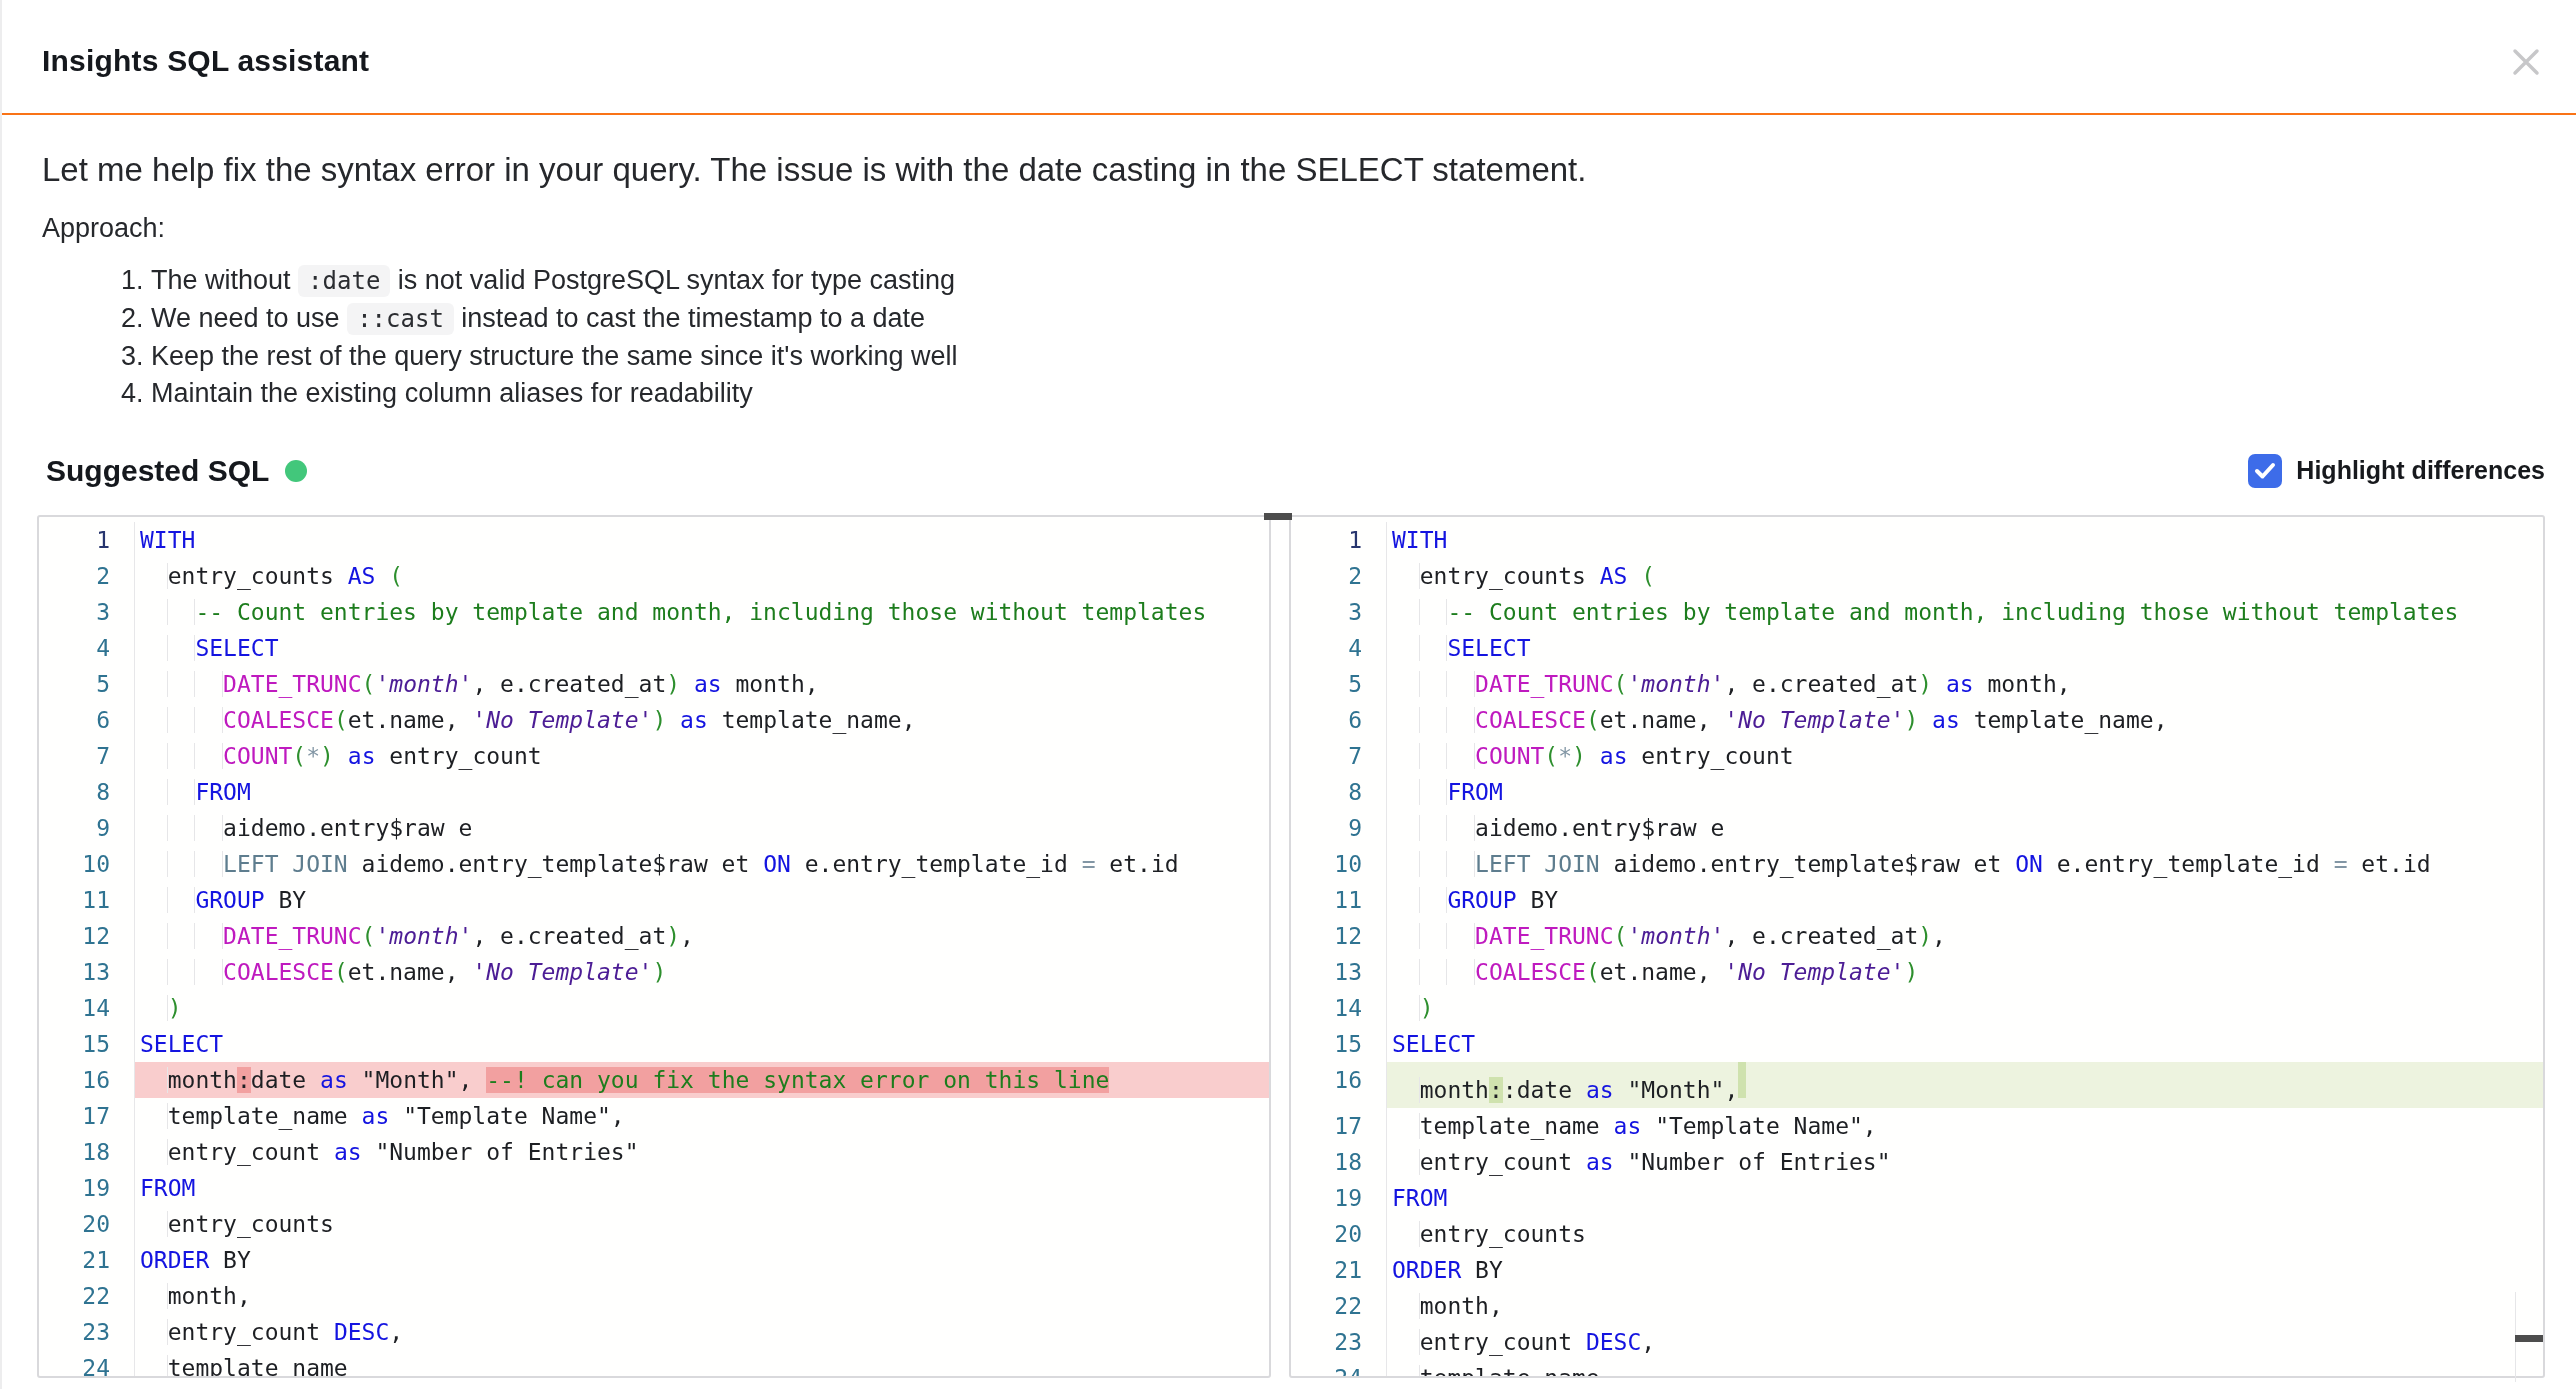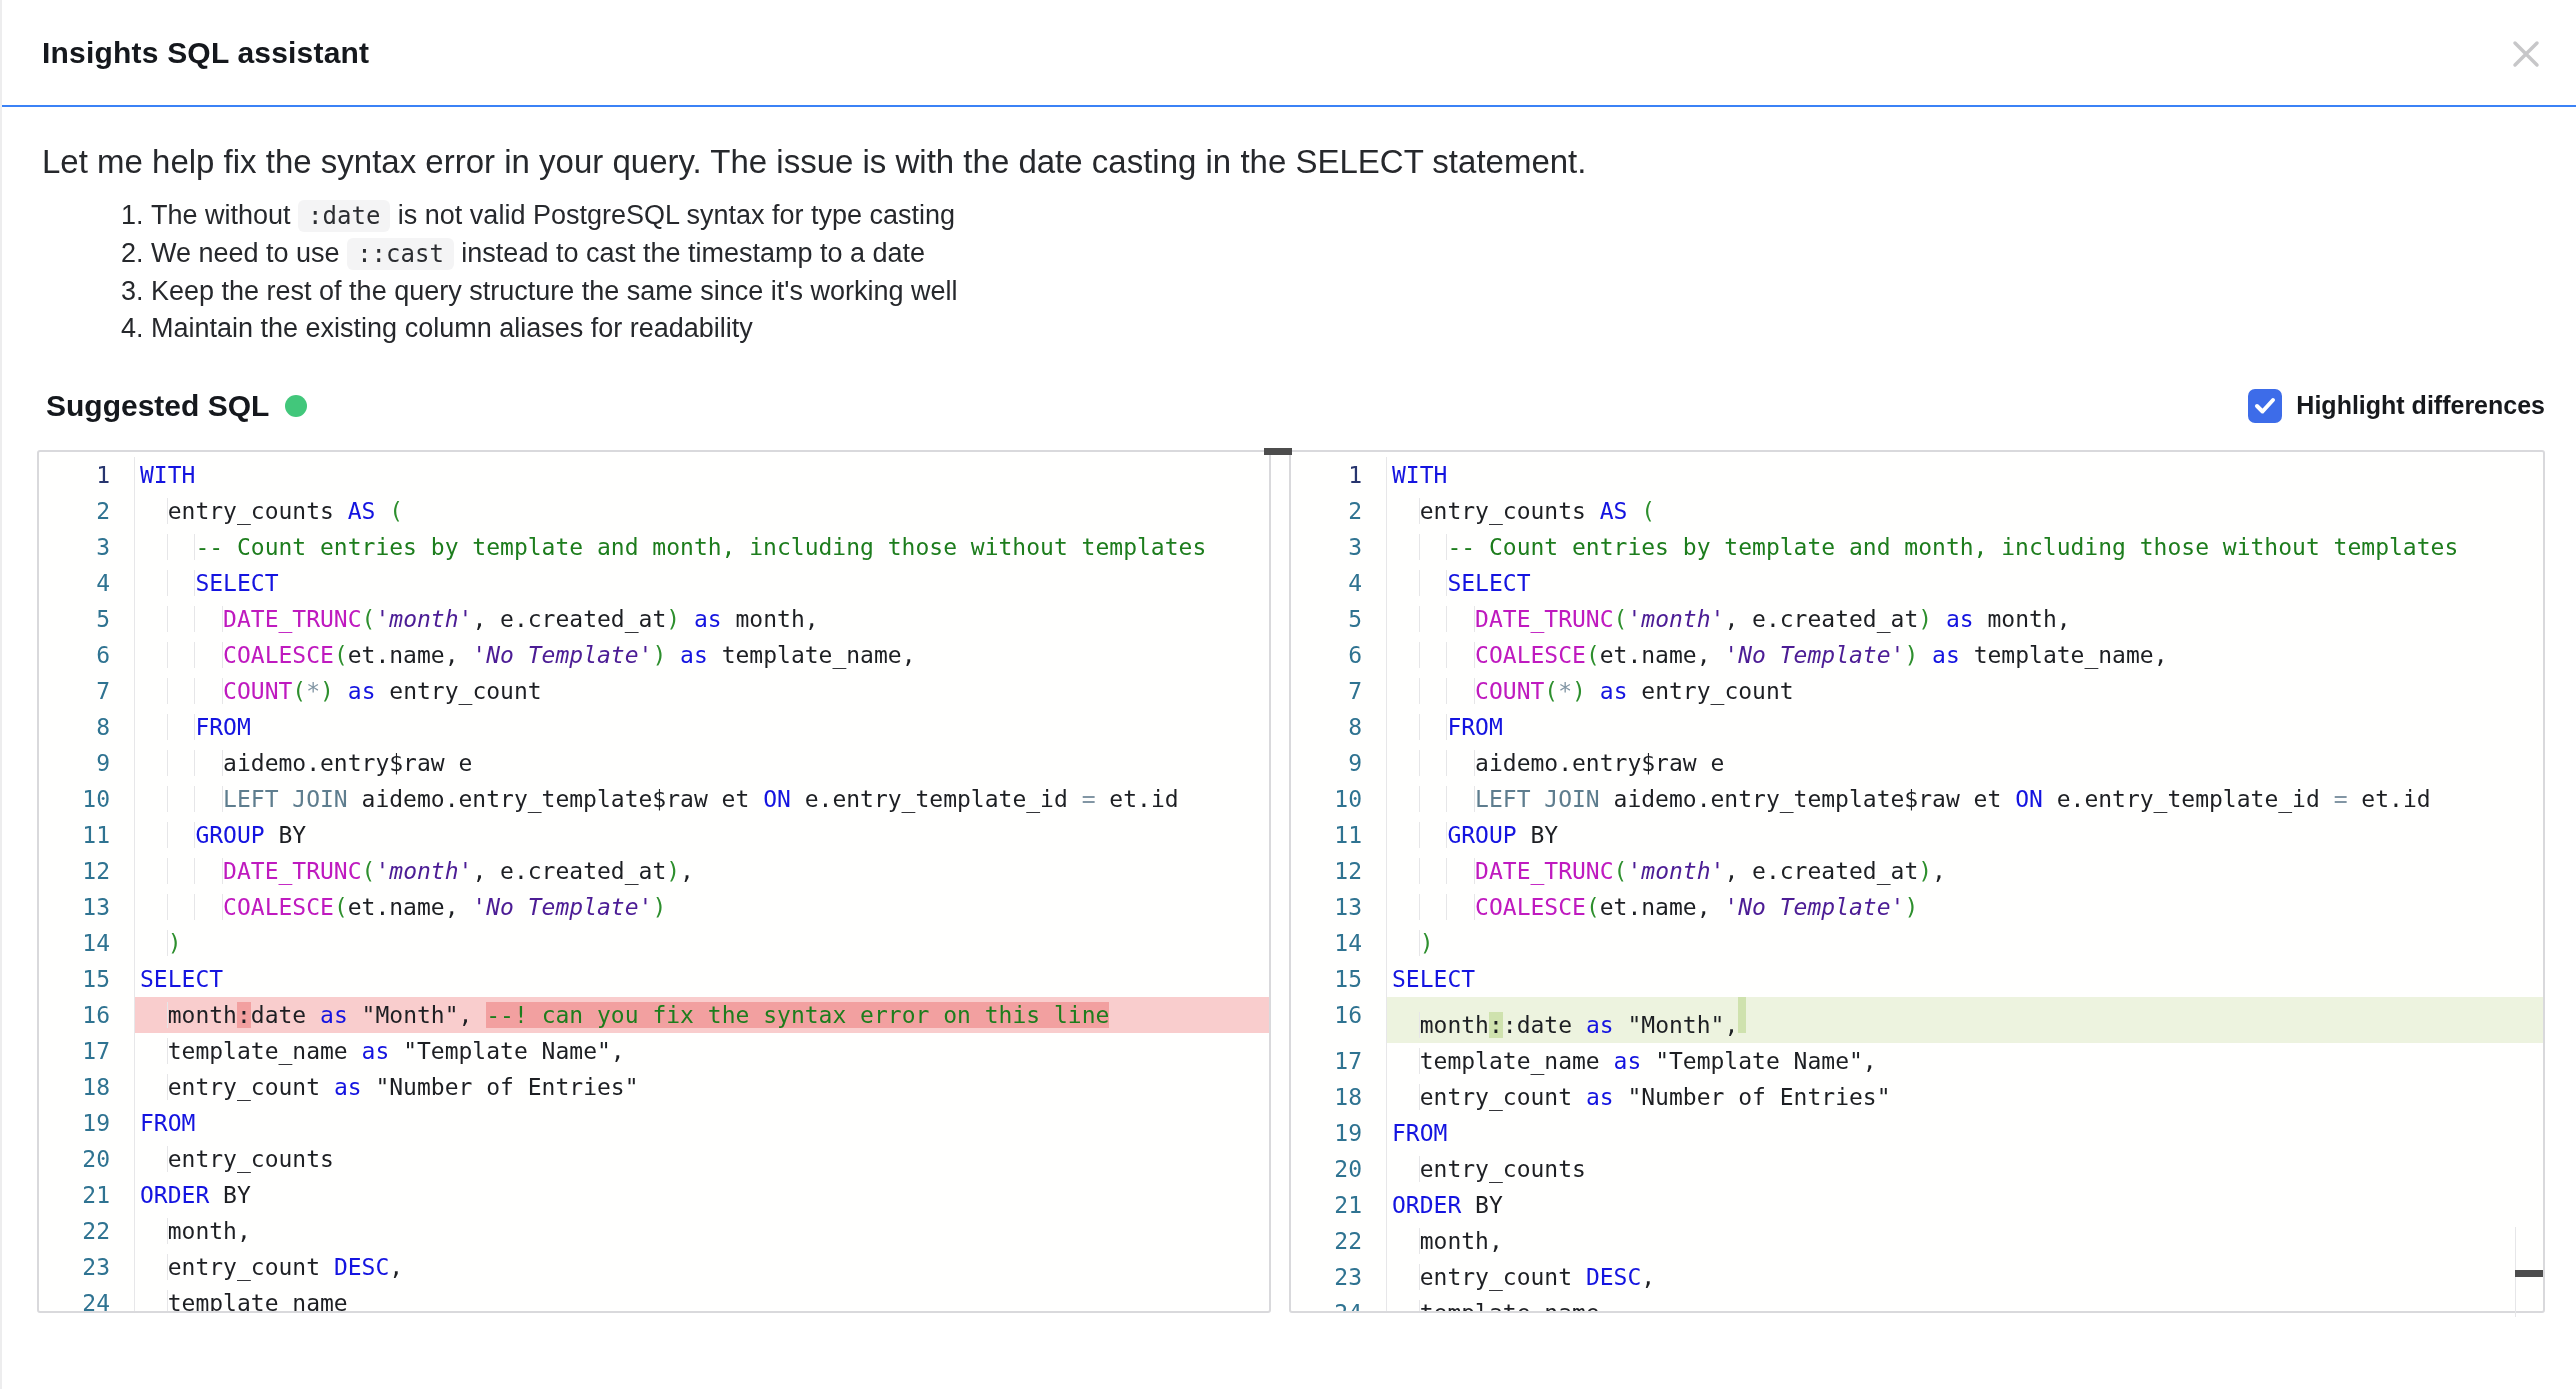--- a/index.html
+++ b/index.html
@@ -1,19 +1,19 @@
 <!DOCTYPE html>
 <html><head>
 <meta charset="utf-8">
 <style>
   html,body{margin:0;padding:0;background:#ffffff;font-family:"Liberation Sans",sans-serif;color:#1d1f23;}
   body{width:2576px;height:1390px;position:relative;overflow:hidden;border-left:2px solid #ededee;box-sizing:border-box;}
 
   
-  .dlg-header{position:relative;height:107px;border-bottom:2px solid #3b82f6;box-sizing:border-box;}
+  .dlg-header{position:relative;height:107px;border-bottom:2px solid #f97316;box-sizing:border-box;margin-top:8px;}
   .dlg-title{position:absolute;left:40px;top:36px;font-size:30px;font-weight:700;color:#15181d;letter-spacing:0.2px;}
   .close-btn{position:absolute;right:32px;top:36px;width:36px;height:36px;display:flex;align-items:center;justify-content:center;cursor:pointer;}
 
   
   .content{padding:0 40px;}
   .intro{margin:38px 0 0;font-size:33px;line-height:34px;color:#26282c;}
   .approach-label{margin:26px 0 0;font-size:27px;color:#26282c;}
   ol.approach{margin:18px 0 0;padding:0 0 0 109px;}
   ol.approach li{font-size:27px;line-height:37px;color:#26282c;}
   code.chip{font-family:"DejaVu Sans Mono",monospace;font-size:24px;background:#f4f4f5;border-radius:6px;padding:2px 10px;color:#2b2d31;}
@@ -60,20 +60,21 @@
   <div class="dlg-title">Insights SQL assistant</div>
   <div class="close-btn">
     <svg width="32" height="32" viewBox="0 0 32 32">
       <path d="M5 5 L27 27 M27 5 L5 27" stroke="#c7c7c9" stroke-width="3.5" stroke-linecap="round" fill="none"></path>
     </svg>
   </div>
 </div>
 
 <div class="content">
   <p class="intro">Let me help fix the syntax error in your query. The issue is with the date casting in the SELECT statement.</p>
+  <p class="approach-label">Approach:</p>
   <ol class="approach">
     <li><span>The without </span><code class="chip">:date</code><span> is not valid PostgreSQL syntax for type casting</span></li>
     <li><span>We need to use </span><code class="chip">::cast</code><span> instead to cast the timestamp to a date</span></li>
     <li><span>Keep the rest of the query structure the same since it's working well</span><span></span></li>
     <li><span>Maintain the existing column aliases for readability</span><span></span></li>
   </ol>
 </div>
 
 <div class="headers-row">
   <div class="hdr-right">

